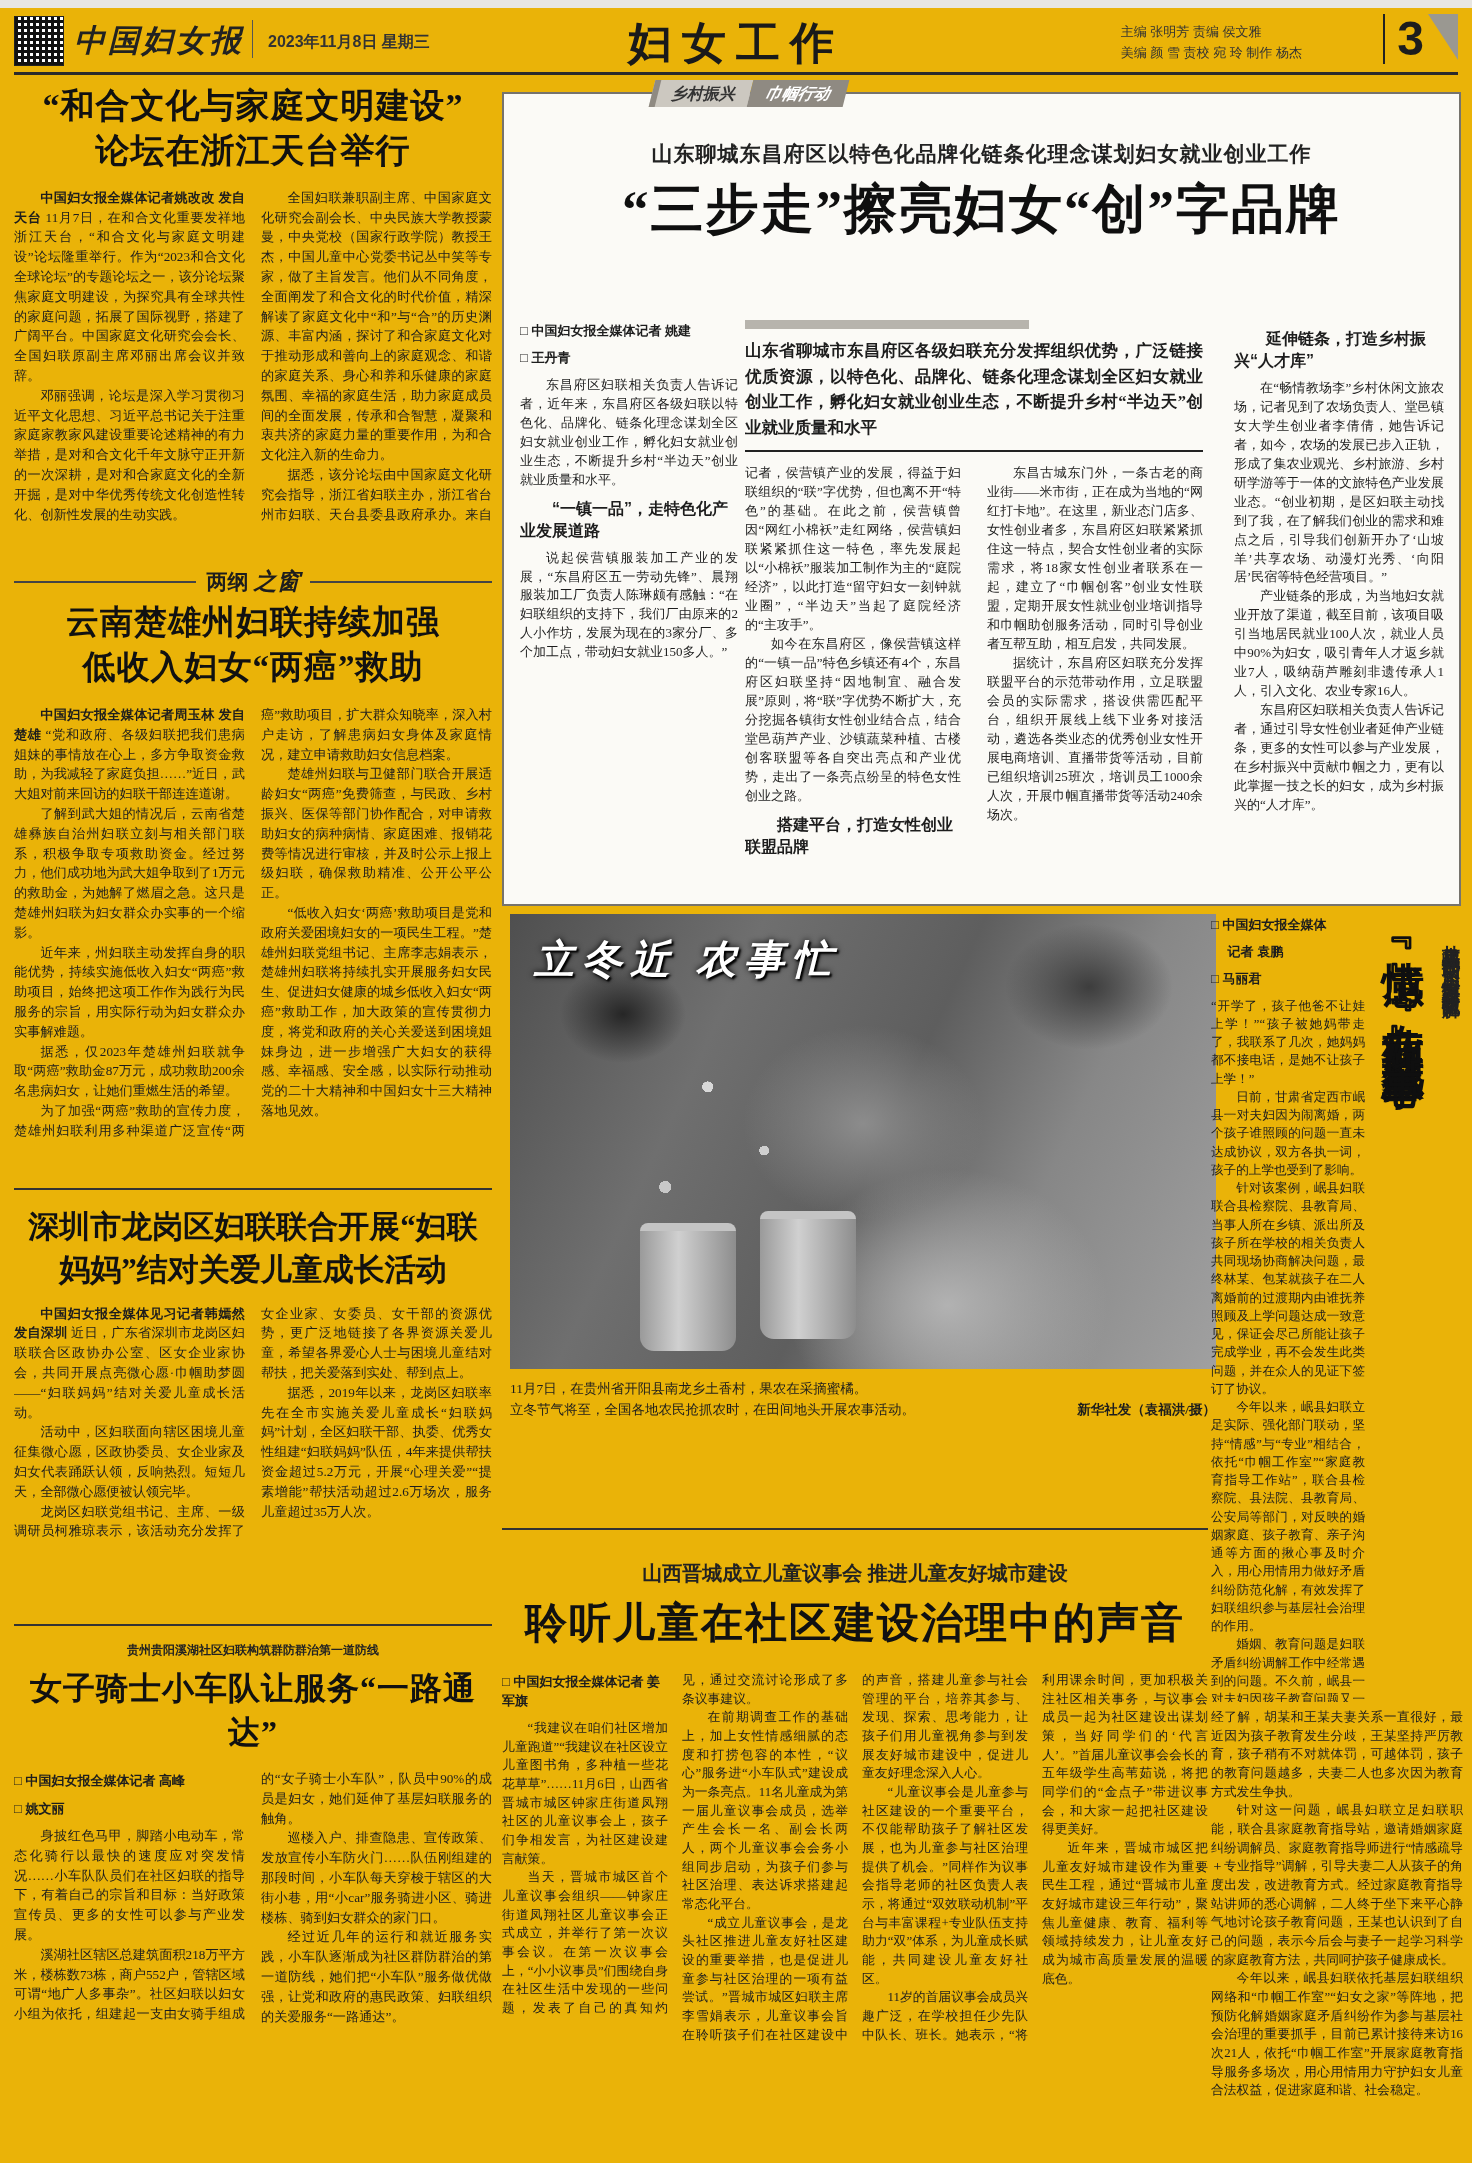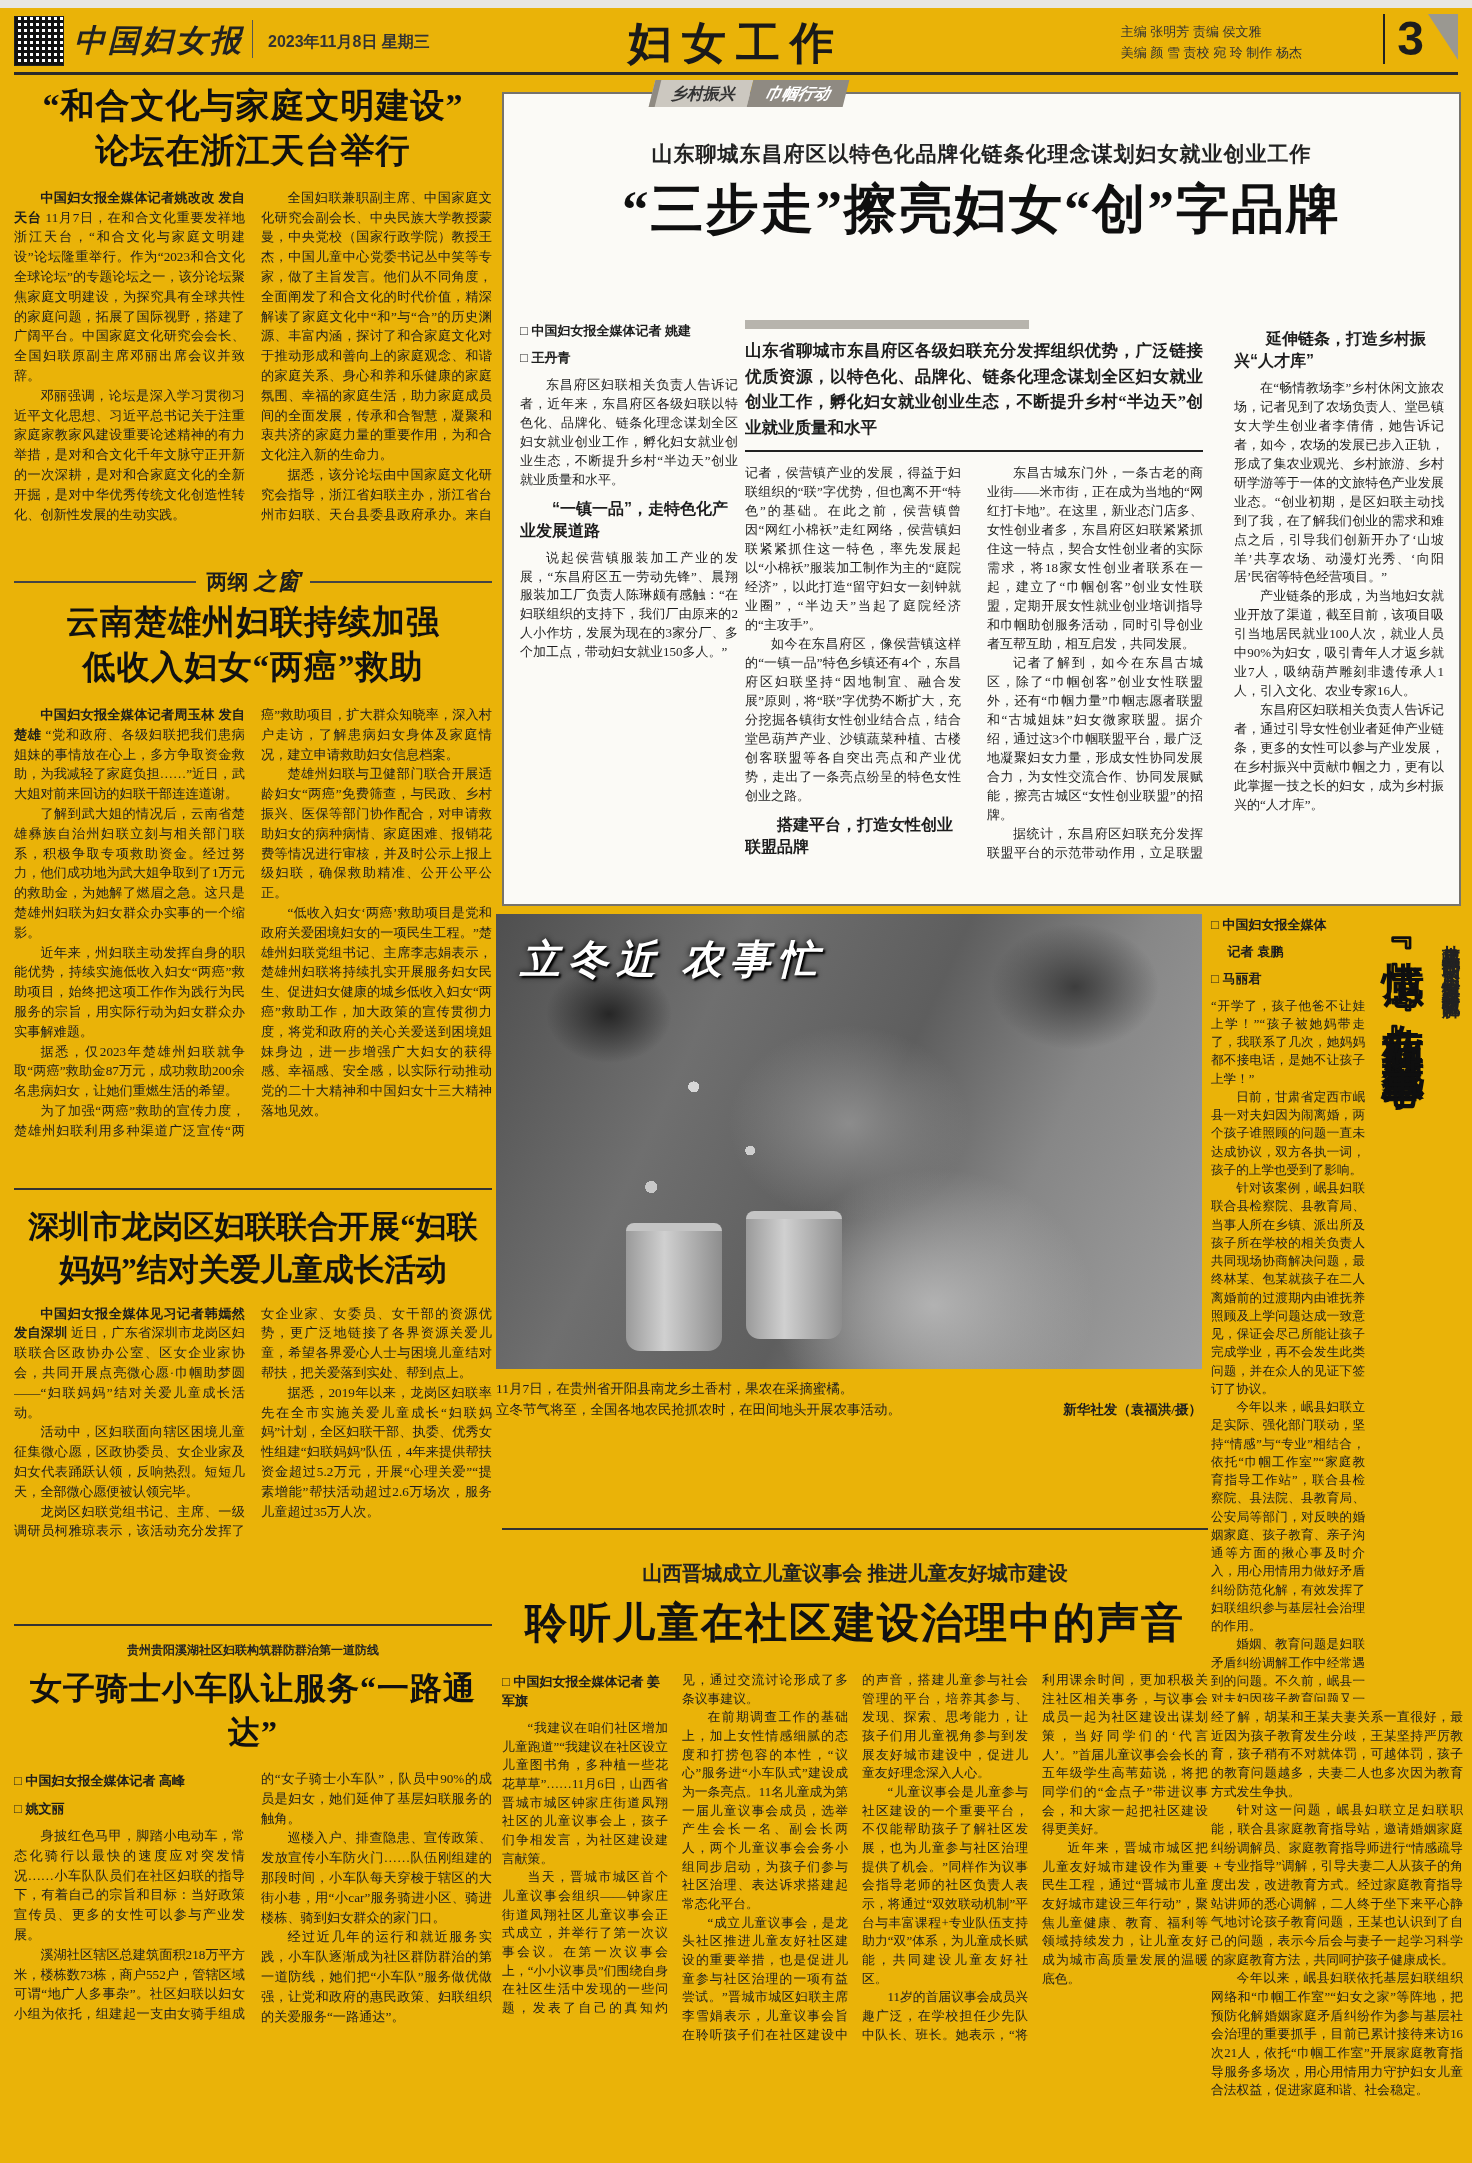--- a/index.html
+++ b/index.html
@@ -69,21 +69,21 @@
       letter-spacing:2px;color:#0f0f0f;}
   .c-col{position:absolute;top:226px;height:568px;overflow:hidden;font-size:13px;line-height:1.46;text-align:justify;}
   .c-col1{left:16px;width:218px;}
   .c-mid{left:241px;width:458px;}
   .standfirst{font-size:16.5px;font-weight:700;line-height:1.55;border-bottom:2px solid #222;
       padding-bottom:10px;text-align:justify;}
   .standfirst::before{content:"";display:block;height:9px;background:#b7b4ad;width:62%;margin-bottom:9px;}
   .mid-cols{margin-top:12px;column-count:2;column-gap:26px;height:408px;overflow:hidden;}
   .c-col4{left:730px;width:210px;}
   
-  #photo-block{position:absolute;left:496px;top:906px;width:706px;}
+  #photo-block{position:absolute;left:510px;top:906px;width:706px;}
   .photo{position:relative;height:455px;overflow:hidden;
     background:
       radial-gradient(90px 70px at 16% 22%, #262626 0%, rgba(38,38,38,0) 70%),
       radial-gradient(120px 90px at 82% 16%, #3d3d3d 0%, rgba(61,61,61,0) 70%),
       radial-gradient(9px 9px at 28% 38%, #d8d8d8 0 60%, rgba(0,0,0,0) 61%),
       radial-gradient(8px 8px at 36% 52%, #cFcFcF 0 60%, rgba(0,0,0,0) 61%),
       radial-gradient(10px 10px at 22% 60%, #c8c8c8 0 60%, rgba(0,0,0,0) 61%),
       radial-gradient(160px 130px at 50% 46%, #8c8c8c 0%, rgba(140,140,140,0) 75%),
       radial-gradient(200px 170px at 62% 86%, #b2b2b2 0%, rgba(178,178,178,0) 80%),
       linear-gradient(115deg,#4f4f4f 0%,#6f6f6f 28%,#5e5e5e 52%,#878787 72%,#a0a0a0 100%);}
@@ -213,21 +213,20 @@
         <p class="pg p">说起侯营镇服装加工产业的发展，“东昌府区五一劳动先锋”、晨翔服装加工厂负责人陈琳颇有感触：“在妇联组织的支持下，我们厂由原来的2人小作坊，发展为现在的3家分厂、多个加工点，带动妇女就业150多人。”</p>
       </div>
 
     <div class="c-col c-mid">
       <div class="standfirst">山东省聊城市东昌府区各级妇联充分发挥组织优势，广泛链接优质资源，以特色化、品牌化、链条化理念谋划全区妇女就业创业工作，孵化妇女就业创业生态，不断提升乡村“半边天”创业就业质量和水平</div>
       <div class="mid-cols">
           <p class="pg cont">记者，侯营镇产业的发展，得益于妇联组织的“联”字优势，但也离不开“特色”的基础。在此之前，侯营镇曾因“网红小棉袄”走红网络，侯营镇妇联紧紧抓住这一特色，率先发展起以“小棉袄”服装加工制作为主的“庭院经济”，以此打造“留守妇女一刻钟就业圈”，“半边天”当起了庭院经济的“主攻手”。</p>
           <p class="pg p">如今在东昌府区，像侯营镇这样的“一镇一品”特色乡镇还有4个，东昌府区妇联坚持“因地制宜、融合发展”原则，将“联”字优势不断扩大，充分挖掘各镇街女性创业结合点，结合堂邑葫芦产业、沙镇蔬菜种植、古楼创客联盟等各自突出亮点和产业优势，走出了一条亮点纷呈的特色女性创业之路。</p>
           <p class="pg sub">搭建平台，打造女性创业联盟品牌</p>
           <p class="pg p">东昌古城东门外，一条古老的商业街——米市街，正在成为当地的“网红打卡地”。在这里，新业态门店多、女性创业者多，东昌府区妇联紧紧抓住这一特点，契合女性创业者的实际需求，将18家女性创业者联系在一起，建立了“巾帼创客”创业女性联盟，定期开展女性就业创业培训指导和巾帼助创服务活动，同时引导创业者互帮互助，相互启发，共同发展。</p>
-          <p class="pg p">记者了解到，如今在东昌古城区，除了“巾帼创客”创业女性联盟外，还有“巾帼力量”巾帼志愿者联盟和“古城姐妹”妇女微家联盟。据介绍，通过这3个巾帼联盟平台，最广泛地凝聚妇女力量，形成女性协同发展合力，为女性交流合作、协同发展赋能，擦亮古城区“女性创业联盟”的招牌。</p>
           <p class="pg p">据统计，东昌府区妇联充分发挥联盟平台的示范带动作用，立足联盟会员的实际需求，搭设供需匹配平台，组织开展线上线下业务对接活动，遴选各类业态的优秀创业女性开展电商培训、直播带货等活动，目前已组织培训25班次，培训员工1000余人次，开展巾帼直播带货等活动240余场次。</p>
         </div>
     </div>
 
     <div class="c-col c-col4">
         <p class="pg sub">延伸链条，打造乡村振兴“人才库”</p>
         <p class="pg p">在“畅情教场李”乡村休闲文旅农场，记者见到了农场负责人、堂邑镇女大学生创业者李倩倩，她告诉记者，如今，农场的发展已步入正轨，形成了集农业观光、乡村旅游、乡村研学游等于一体的文旅特色产业发展业态。“创业初期，是区妇联主动找到了我，在了解我们创业的需求和难点之后，引导我们创新开办了‘山坡羊’共享农场、动漫灯光秀、‘向阳居’民宿等特色经营项目。”</p>
         <p class="pg p">产业链条的形成，为当地妇女就业开放了渠道，截至目前，该项目吸引当地居民就业100人次，就业人员中90%为妇女，吸引青年人才返乡就业7人，吸纳葫芦雕刻非遗传承人1人，引入文化、农业专家16人。</p>
         <p class="pg p">东昌府区妇联相关负责人告诉记者，通过引导女性创业者延伸产业链条，更多的女性可以参与产业发展，在乡村振兴中贡献巾帼之力，更有以此掌握一技之长的妇女，成为乡村振兴的“人才库”。</p>
       </div>

